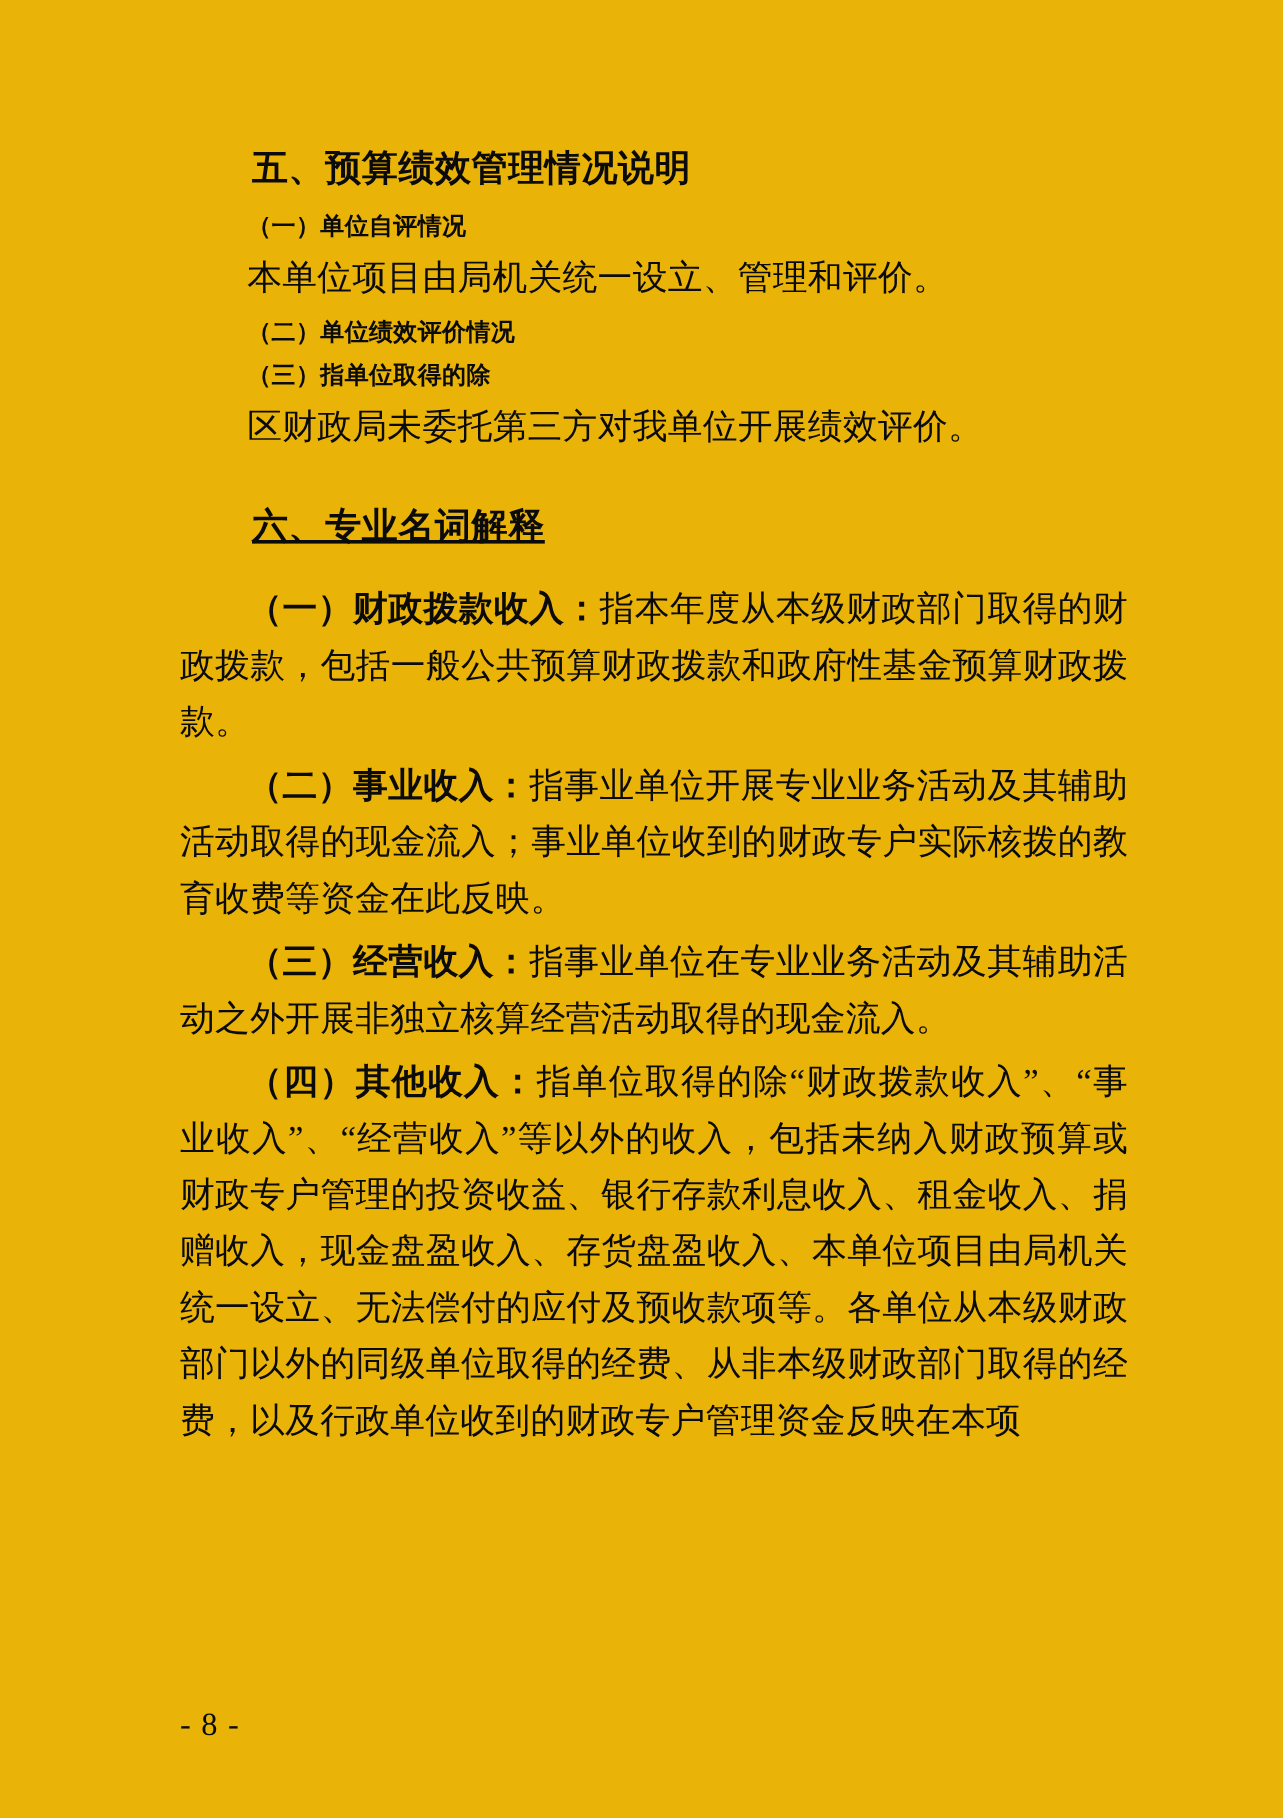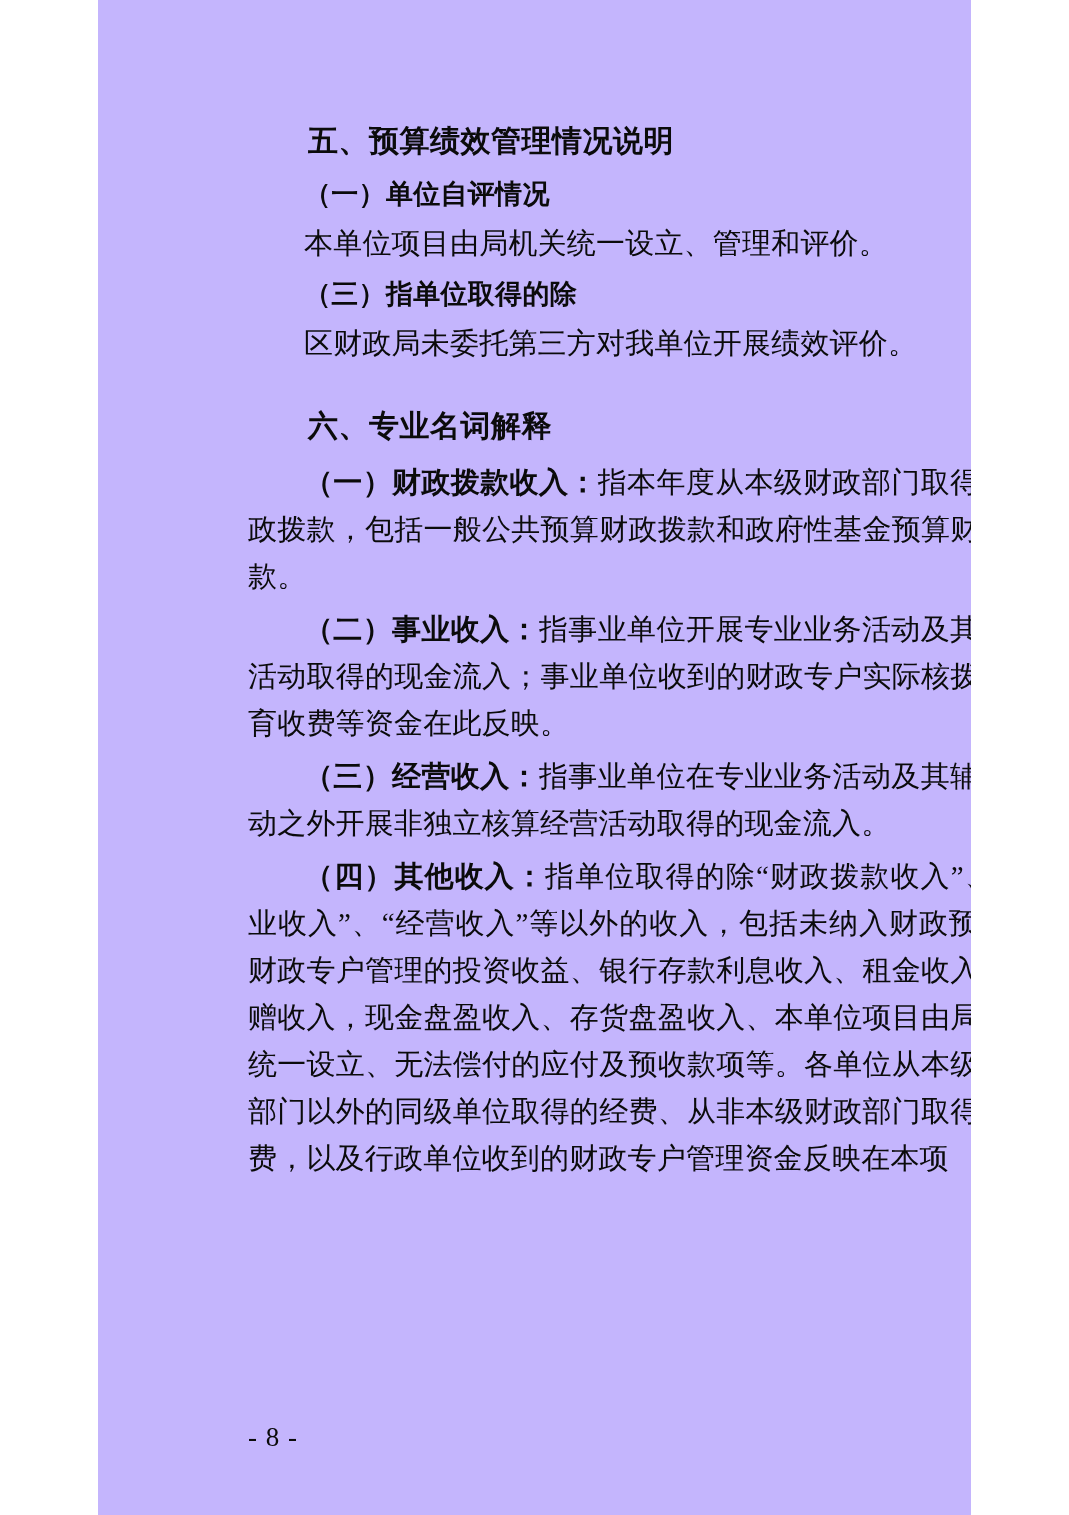--- a/index.html
+++ b/index.html
@@ -2,24 +2,24 @@
 <html><head>
 <meta charset="utf-8">
 <style>
   html, body {
     margin: 0;
     padding: 0;
     background: #ffffff;
   }
   .page {
     position: relative;
-    width: 873px;
+    width: 1069px;
     height: 1515px;
     margin: 0 auto;
-    background: #c4b5fd;
+    background: #eab308;
     box-sizing: border-box;
     overflow: hidden;
   }
   .content {
     position: absolute;
     left: 150px;
     top: 118px;
     width: 790px;
   }
   .heading {
@@ -27,26 +27,27 @@
     font-weight: bold;
     font-size: 30px;
     line-height: 1.55;
     color: #0b0b0b;
     text-indent: 60px;
     margin: 0 0 8px 0;
     letter-spacing: 0.5px;
   }
   .heading.second {
     margin-top: 20px;
-    margin-bottom: 10px;
+    margin-bottom: 22px;
+    text-decoration: underline;
   }
   .subhead {
     font-family: "Liberation Serif", "DejaVu Serif", serif;
     font-weight: bold;
-    font-size: 27px;
+    font-size: 20px;
     line-height: 1.6;
     color: #0b0b0b;
     text-indent: 56px;
     margin: 0 0 4px 0;
     letter-spacing: 0.3px;
   }
   .para {
     font-family: "Liberation Serif", "DejaVu Serif", serif;
     font-size: 29px;
     line-height: 1.62;
@@ -79,20 +80,21 @@
 <body>
 
 <div class="page">
   <div class="content">
 
     <h2 class="heading">五、预算绩效管理情况说明</h2>
 
     <h3 class="subhead">（一）单位自评情况</h3>
     <p class="para indent">本单位项目由局机关统一设立、管理和评价。</p>
 
+    <h3 class="subhead">（二）单位绩效评价情况</h3>
 
     <h3 class="subhead">（三）指单位取得的除</h3>
     <p class="para indent">区财政局未委托第三方对我单位开展绩效评价。</p>
 
     <div class="block-gap"></div>
 
     <h2 class="heading second">六、专业名词解释</h2>
 
     <p class="para indent">
       <span class="term">（一）财政拨款收入：</span><span>指本年度从本级财政部门取得的财政拨款，包括一般公共预算财政拨款和政府性基金预算财政拨款。</span>

